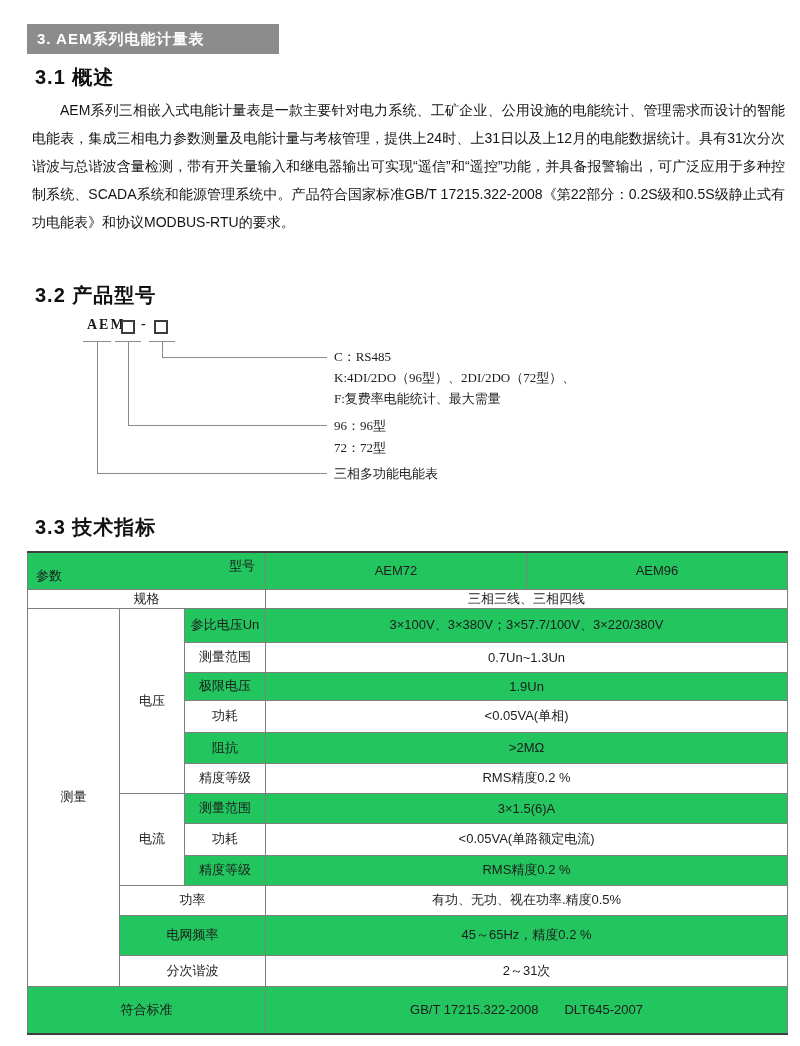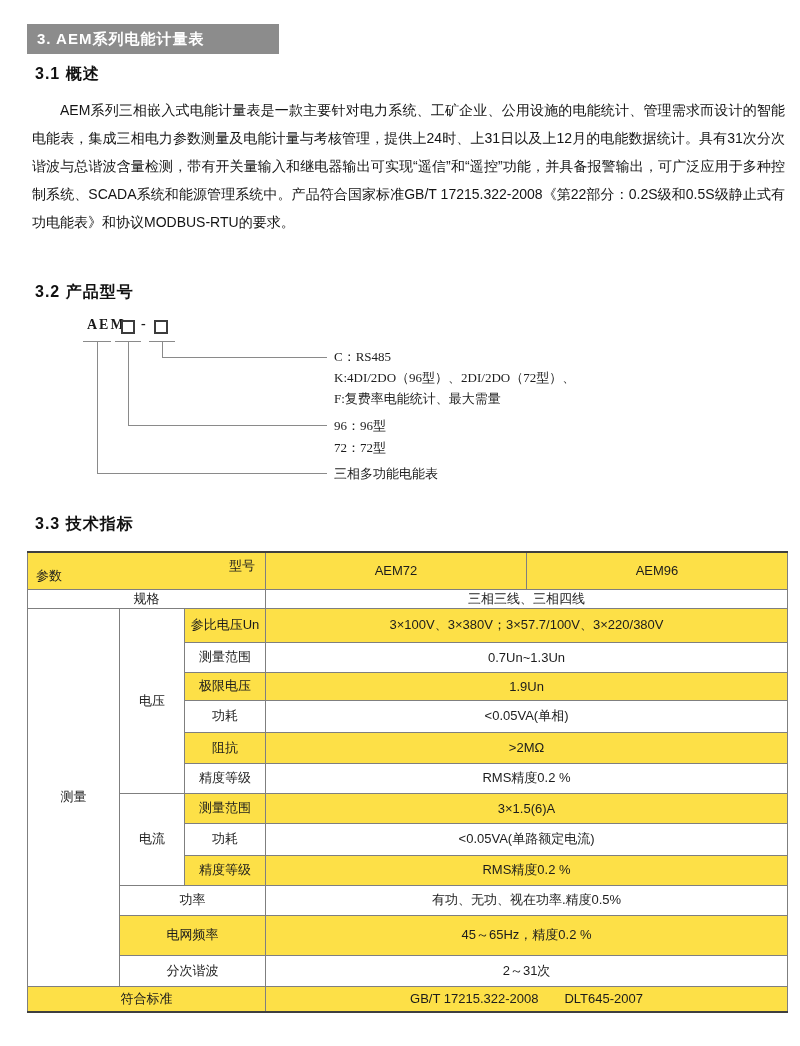--- a/index.html
+++ b/index.html
@@ -3,21 +3,21 @@
 <meta charset="utf-8">
 <style>
   html,body{margin:0;padding:0;background:#fff;}
   #page{position:relative;width:800px;height:1046px;background:#ffffff;overflow:hidden;
         font-family:"Liberation Sans","DejaVu Sans",sans-serif;color:#1a1a1a;margin-left:7px;}
 
   .banner{position:absolute;left:20px;top:24px;width:252px;height:30px;box-sizing:border-box;
           background:#8c8c8c;color:#ffffff;font-size:15px;font-weight:bold;
           line-height:30px;padding-left:10px;letter-spacing:1px;}
 
-  .h2{position:absolute;font-size:16px;font-weight:bold;color:#111;letter-spacing:1px;}
+  .h2{position:absolute;font-size:20px;font-weight:bold;color:#111;letter-spacing:1px;}
   #h31{left:28px;top:64px;}
   #h32{left:28px;top:282px;}
   #h33{left:28px;top:514px;}
 
   .para{position:absolute;left:25px;top:96px;width:753px;font-size:14px;line-height:28px;
         text-align:justify;text-indent:28px;color:#141414;}
 
   
   .mono{font-family:Liberation Serif, serif;}
   .model-prefix{position:absolute;left:80px;top:317px;font-size:14px;font-weight:bold;letter-spacing:2px;}
@@ -26,21 +26,21 @@
   #mbox2{left:147px;top:320px;}
   .mdash{position:absolute;left:134px;top:316px;font-size:14px;font-weight:bold;}
   .dline{position:absolute;background:#8a8a8a;}
   .dlabel{position:absolute;left:327px;font-size:13px;color:#1c1c1c;line-height:17px;white-space:nowrap;}
 
   
   #spec{position:absolute;left:20px;top:551px;width:760px;border-collapse:collapse;table-layout:fixed;
         border:1px solid #7f7f7f;border-top:2px solid #3f3f3f;border-bottom:2px solid #3f3f3f;}
   #spec td{border:1px solid #7f7f7f;text-align:center;vertical-align:middle;
            font-size:13px;color:#1c1c1c;padding:0 2px;overflow:hidden;}
-  #spec td.g{background:#fde047;}
+  #spec td.g{background:#22c55e;}
   td.diag{position:relative;background:
       linear-gradient(to bottom right,#e4e4e4 49.6%,#787878 49.6%,#787878 50.5%,#e4e4e4 50.5%);}
   td.diag .model{position:absolute;top:4px;right:10px;font-size:13px;}
   td.diag .param{position:absolute;bottom:4px;left:8px;font-size:13px;text-align:right;}
 </style>
 </head>
 <body>
 
 <div id="page">
 
@@ -144,20 +144,20 @@
       <td colspan="2">有功、无功、视在功率.精度0.5%</td>
     </tr>
     <tr style="height:40px">
       <td colspan="2" class="g">电网频率</td>
       <td colspan="2" class="g">45～65Hz，精度0.2 %</td>
     </tr>
     <tr style="height:31px">
       <td colspan="2">分次谐波</td>
       <td colspan="2">2～31次</td>
     </tr>
-    <tr style="height:26px">
+    <tr style="height:48px">
       <td colspan="3" class="g">符合标准</td>
       <td colspan="2" class="g">GB/T 17215.322-2008　　DLT645-2007</td>
     </tr>
   </tbody>
     </table>
 
 </div>
 
 </body></html>

